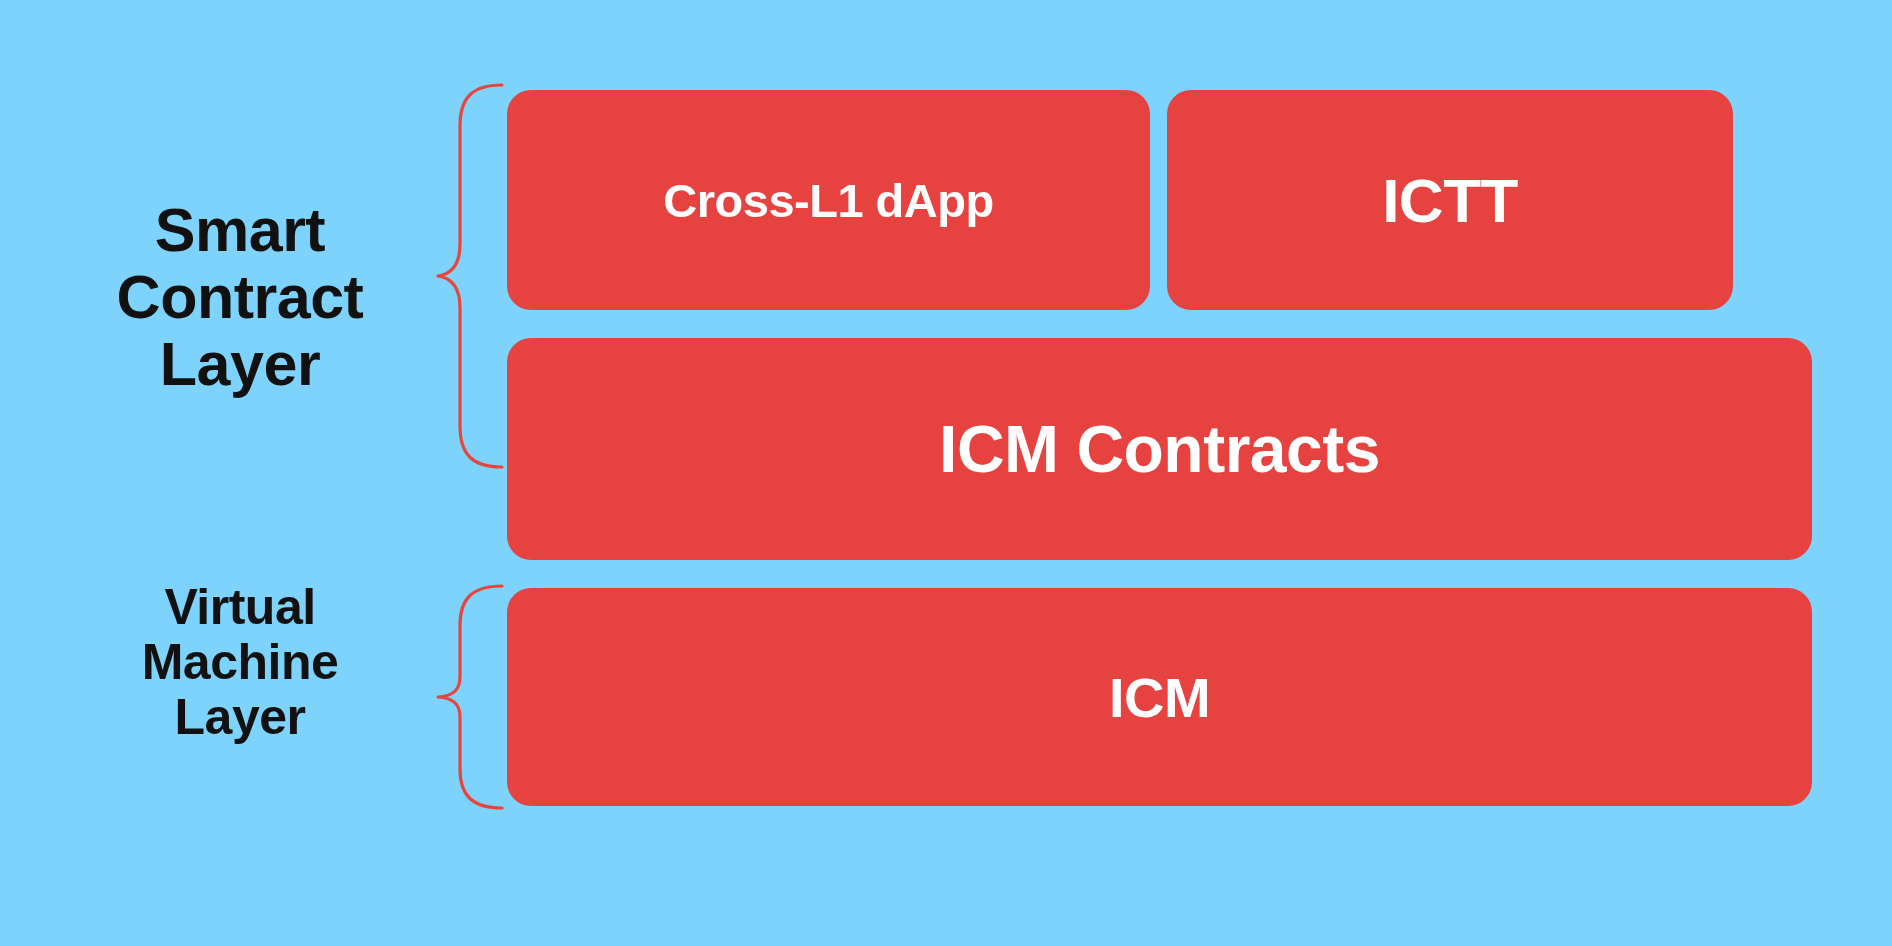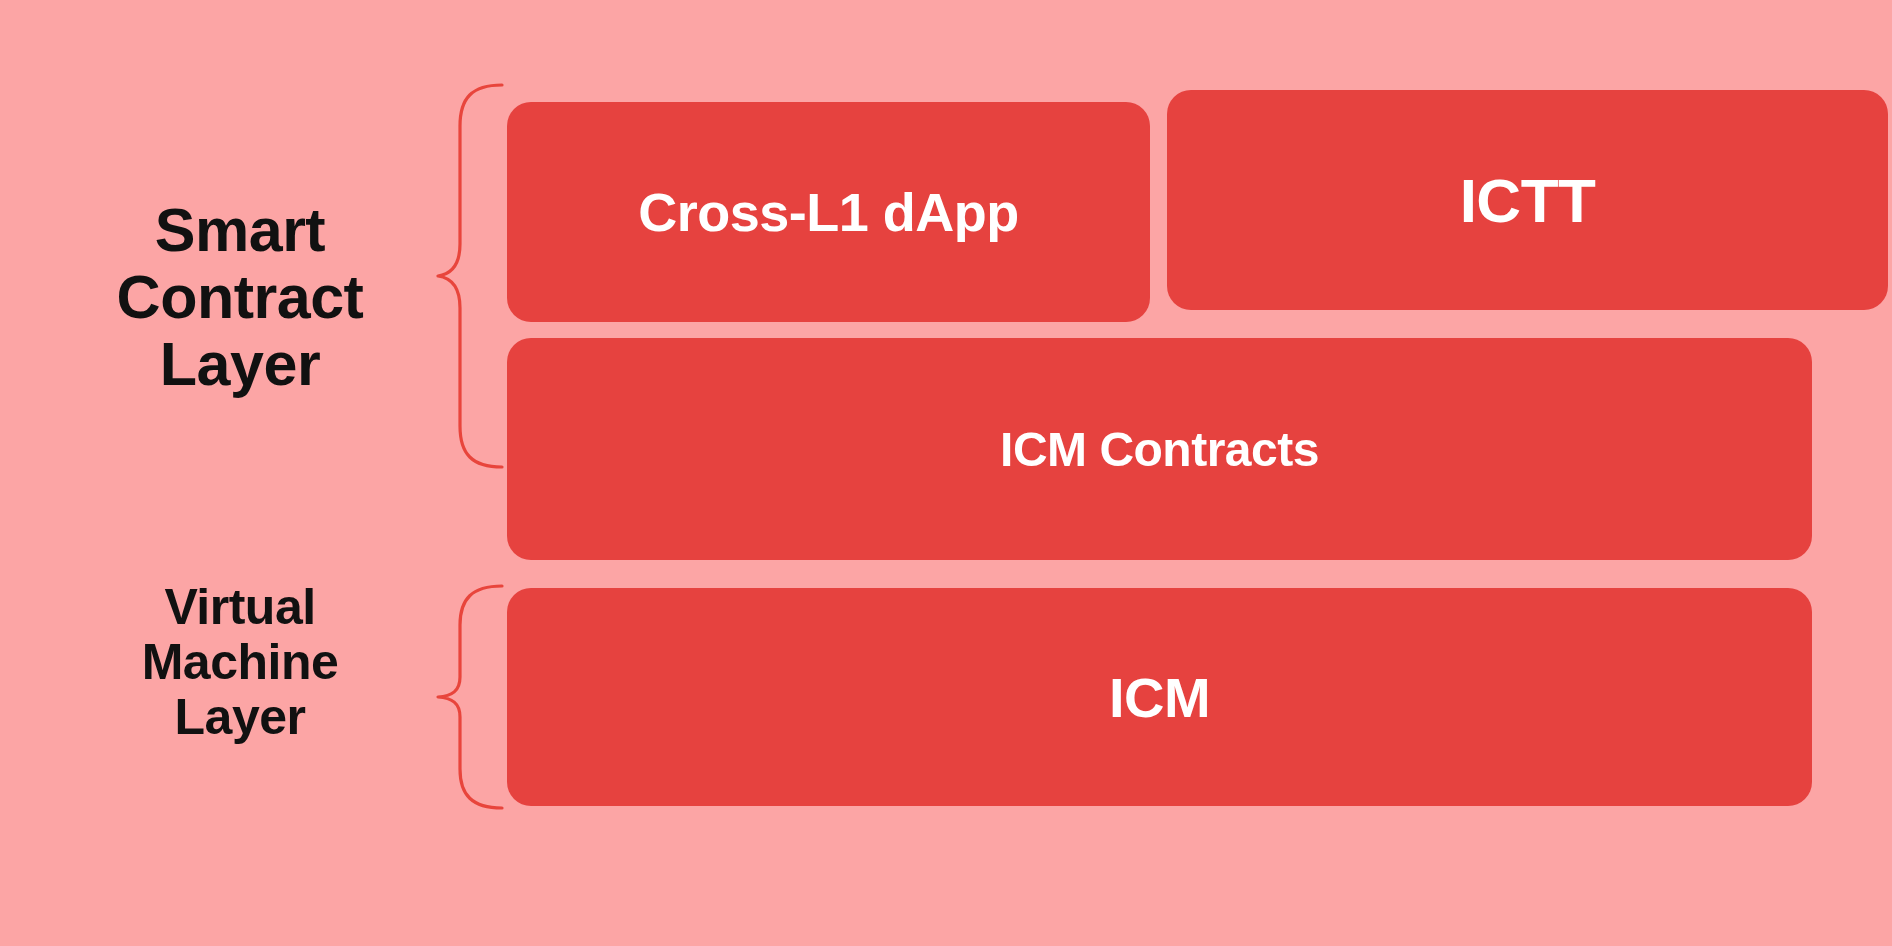--- a/index.html
+++ b/index.html
@@ -10,21 +10,21 @@
   }
   body {
     font-family: "Liberation Sans", sans-serif;
     -webkit-font-smoothing: antialiased;
   }
 
   #diagram-root {
     position: relative;
     width: 1892px;
     height: 946px;
-    background: #fca5a5;
+    background: #7dd3fc;
     overflow: hidden;
   }
 
   
   .layer-label {
     position: absolute;
     text-align: center;
     font-weight: bold;
     color: #111111;
     line-height: 1.10;
@@ -88,41 +88,41 @@
     color: #ffffff;
     font-weight: bold;
     letter-spacing: -0.5px;
     text-align: center;
     box-sizing: border-box;
     padding: 0 18px;
   }
 
   #box-cross-l1-dapp {
     left: 507px;
-    top: 102px;
+    top: 90px;
     width: 643px;
     height: 220px;
-    font-size: 54px;
+    font-size: 47px;
   }
 
   #box-ictt {
     left: 1167px;
     top: 90px;
-    width: 721px;
+    width: 566px;
     height: 220px;
     font-size: 62px;
     text-align: right;
   }
 
   #box-icm-contracts {
     left: 507px;
     top: 338px;
     width: 1305px;
     height: 222px;
-    font-size: 48px;
+    font-size: 66px;
   }
 
   #box-icm {
     left: 507px;
     top: 588px;
     width: 1305px;
     height: 218px;
     font-size: 56px;
   }
 </style>

